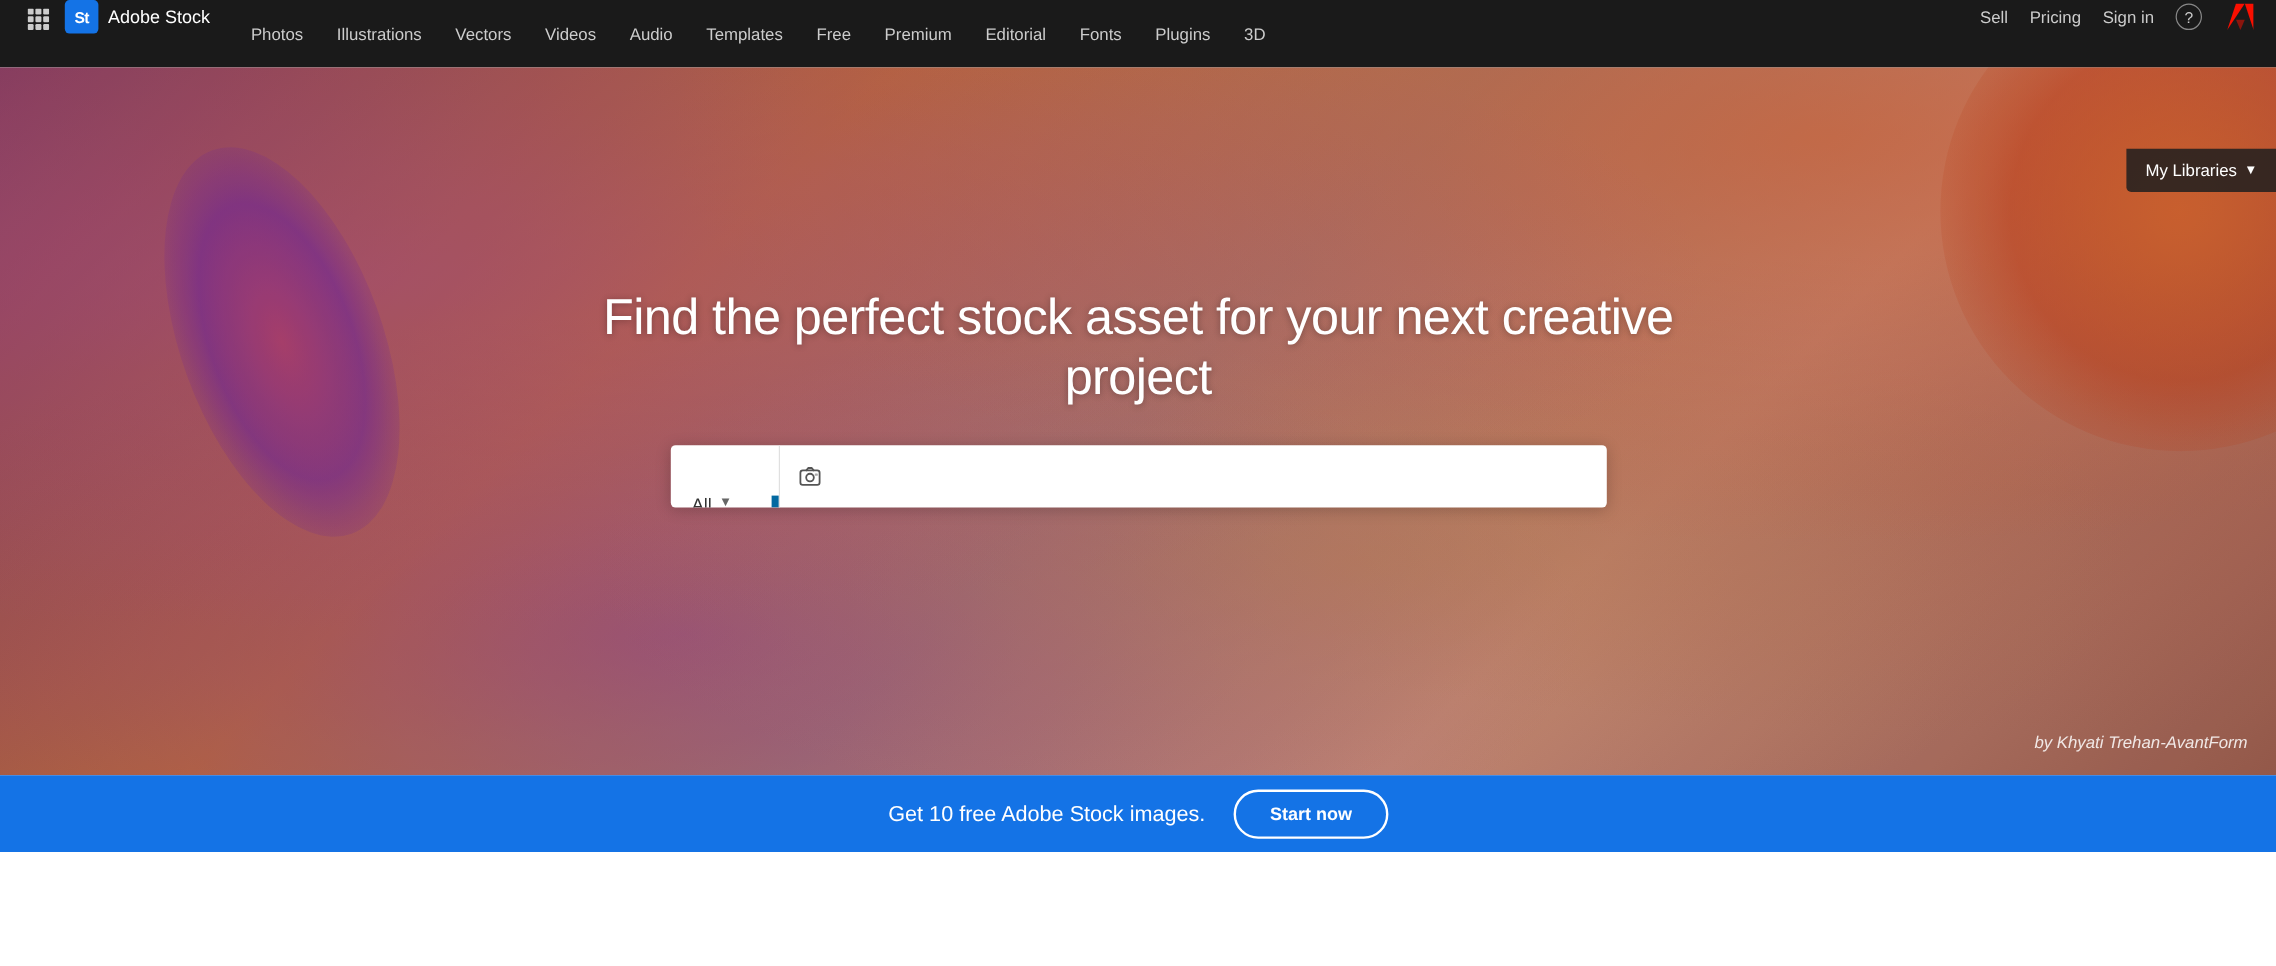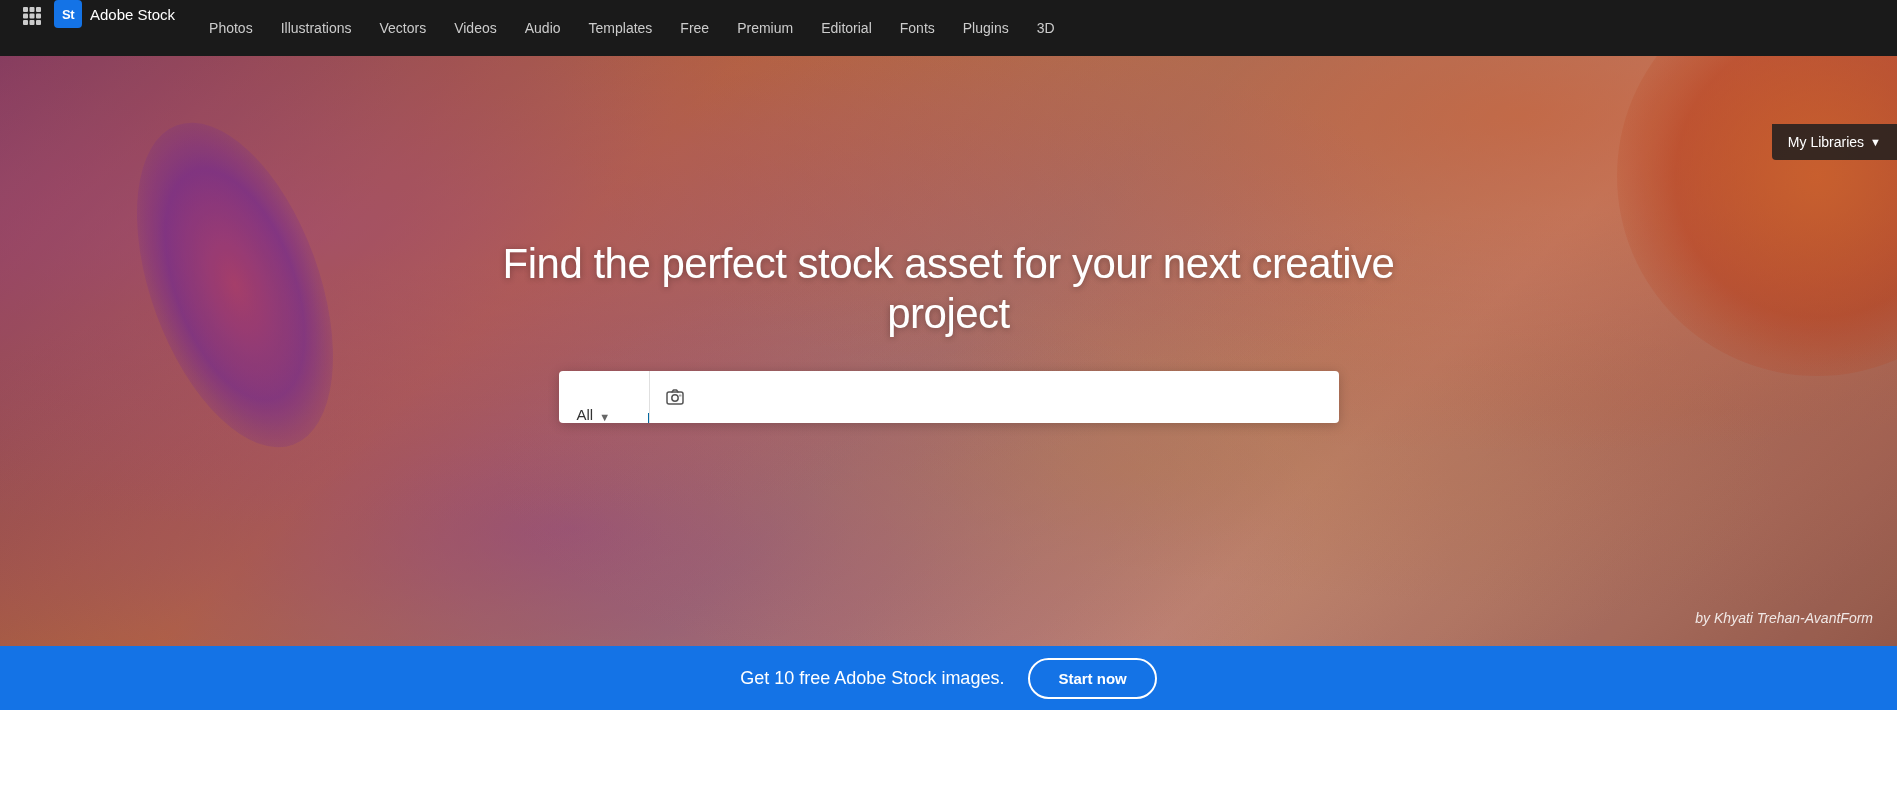--- a/index.html
+++ b/index.html
@@ -210,24 +210,24 @@
       background: #fff;
       border-radius: 4px;
       overflow: hidden;
       width: 780px;
       height: 52px;
       box-shadow: 0 2px 12px rgba(0,0,0,0.2);
     }
 
     .search-category {
       display: flex;
-      align-items: flex-end;
+      align-items: flex-start;
       gap: 6px;
       padding: 0 14px 0 18px;
-      border-right: 1px solid #0369a1;
+      border-right: 6px solid #0369a1;
       cursor: pointer;
       min-width: 90px;
       font-size: 15px;
       color: #333;
       background: transparent;
       border-top: none;
       border-bottom: none;
       border-left: none;
       font-family: inherit;
       margin-top: 42px;
@@ -354,20 +354,33 @@
     <a class="nav-link">Audio</a>
     <a class="nav-link">Templates</a>
     <a class="nav-link">Free</a>
     <a class="nav-link">Premium</a>
     <a class="nav-link">Editorial</a>
     <a class="nav-link">Fonts</a>
     <a class="nav-link">Plugins</a>
     <a class="nav-link">3D</a>
   </div>
 
+  <div class="nav-right">
+    <a class="nav-right-link">Sell</a>
+    <a class="nav-right-link">Pricing</a>
+    <a class="nav-right-link">Sign in</a>
+    <div class="nav-help-icon">?</div>
+    <div class="adobe-icon">
+      <svg viewBox="0 0 22 22" xmlns="http://www.w3.org/2000/svg">
+        <polygon points="0,22 7.333,0 14.667,0" fill="#FA0F00"></polygon>
+        <polygon points="22,22 14.667,0 22,0" fill="#FA0F00"></polygon>
+        <polygon points="7.333,13.5 14.667,13.5 11,22" fill="#FA0F00" opacity="0.5"></polygon>
+      </svg>
+    </div>
+  </div>
 
 </nav>
 
 <section class="hero">
   <div class="hero-bg"></div>
   <div class="hero-decor"></div>
   <div class="hero-overlay"></div>
 
   <div class="my-libraries">
     <span class="my-libraries-text">My Libraries</span>

